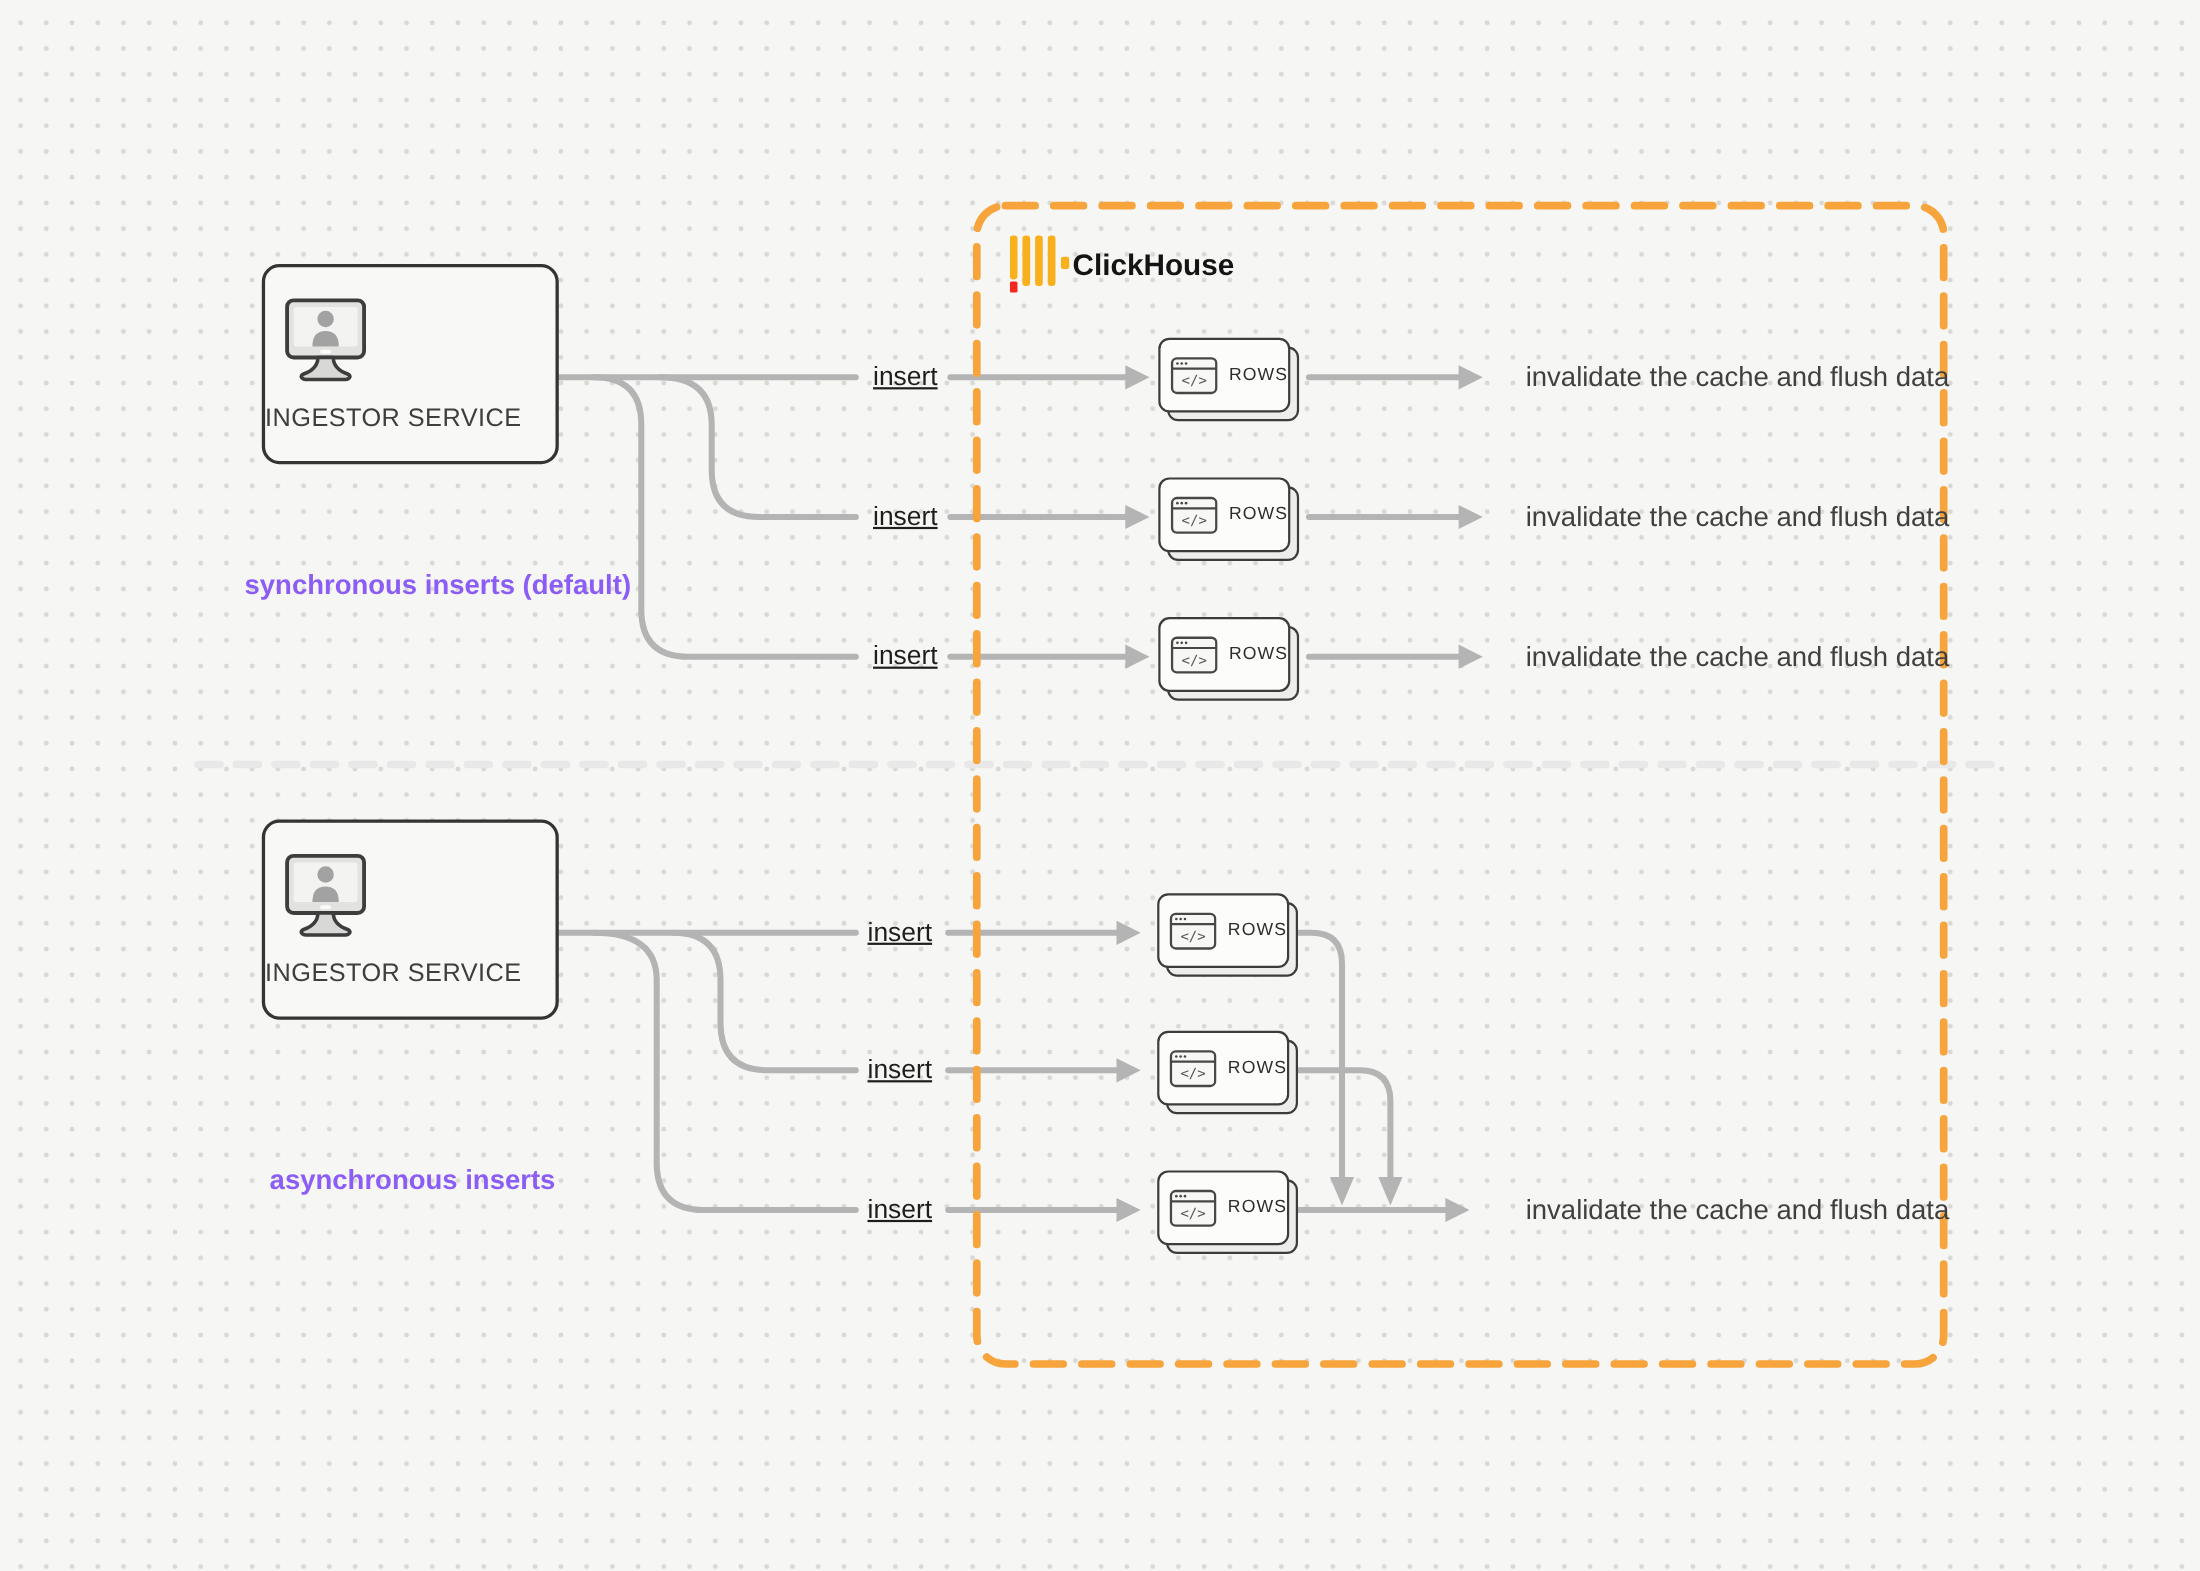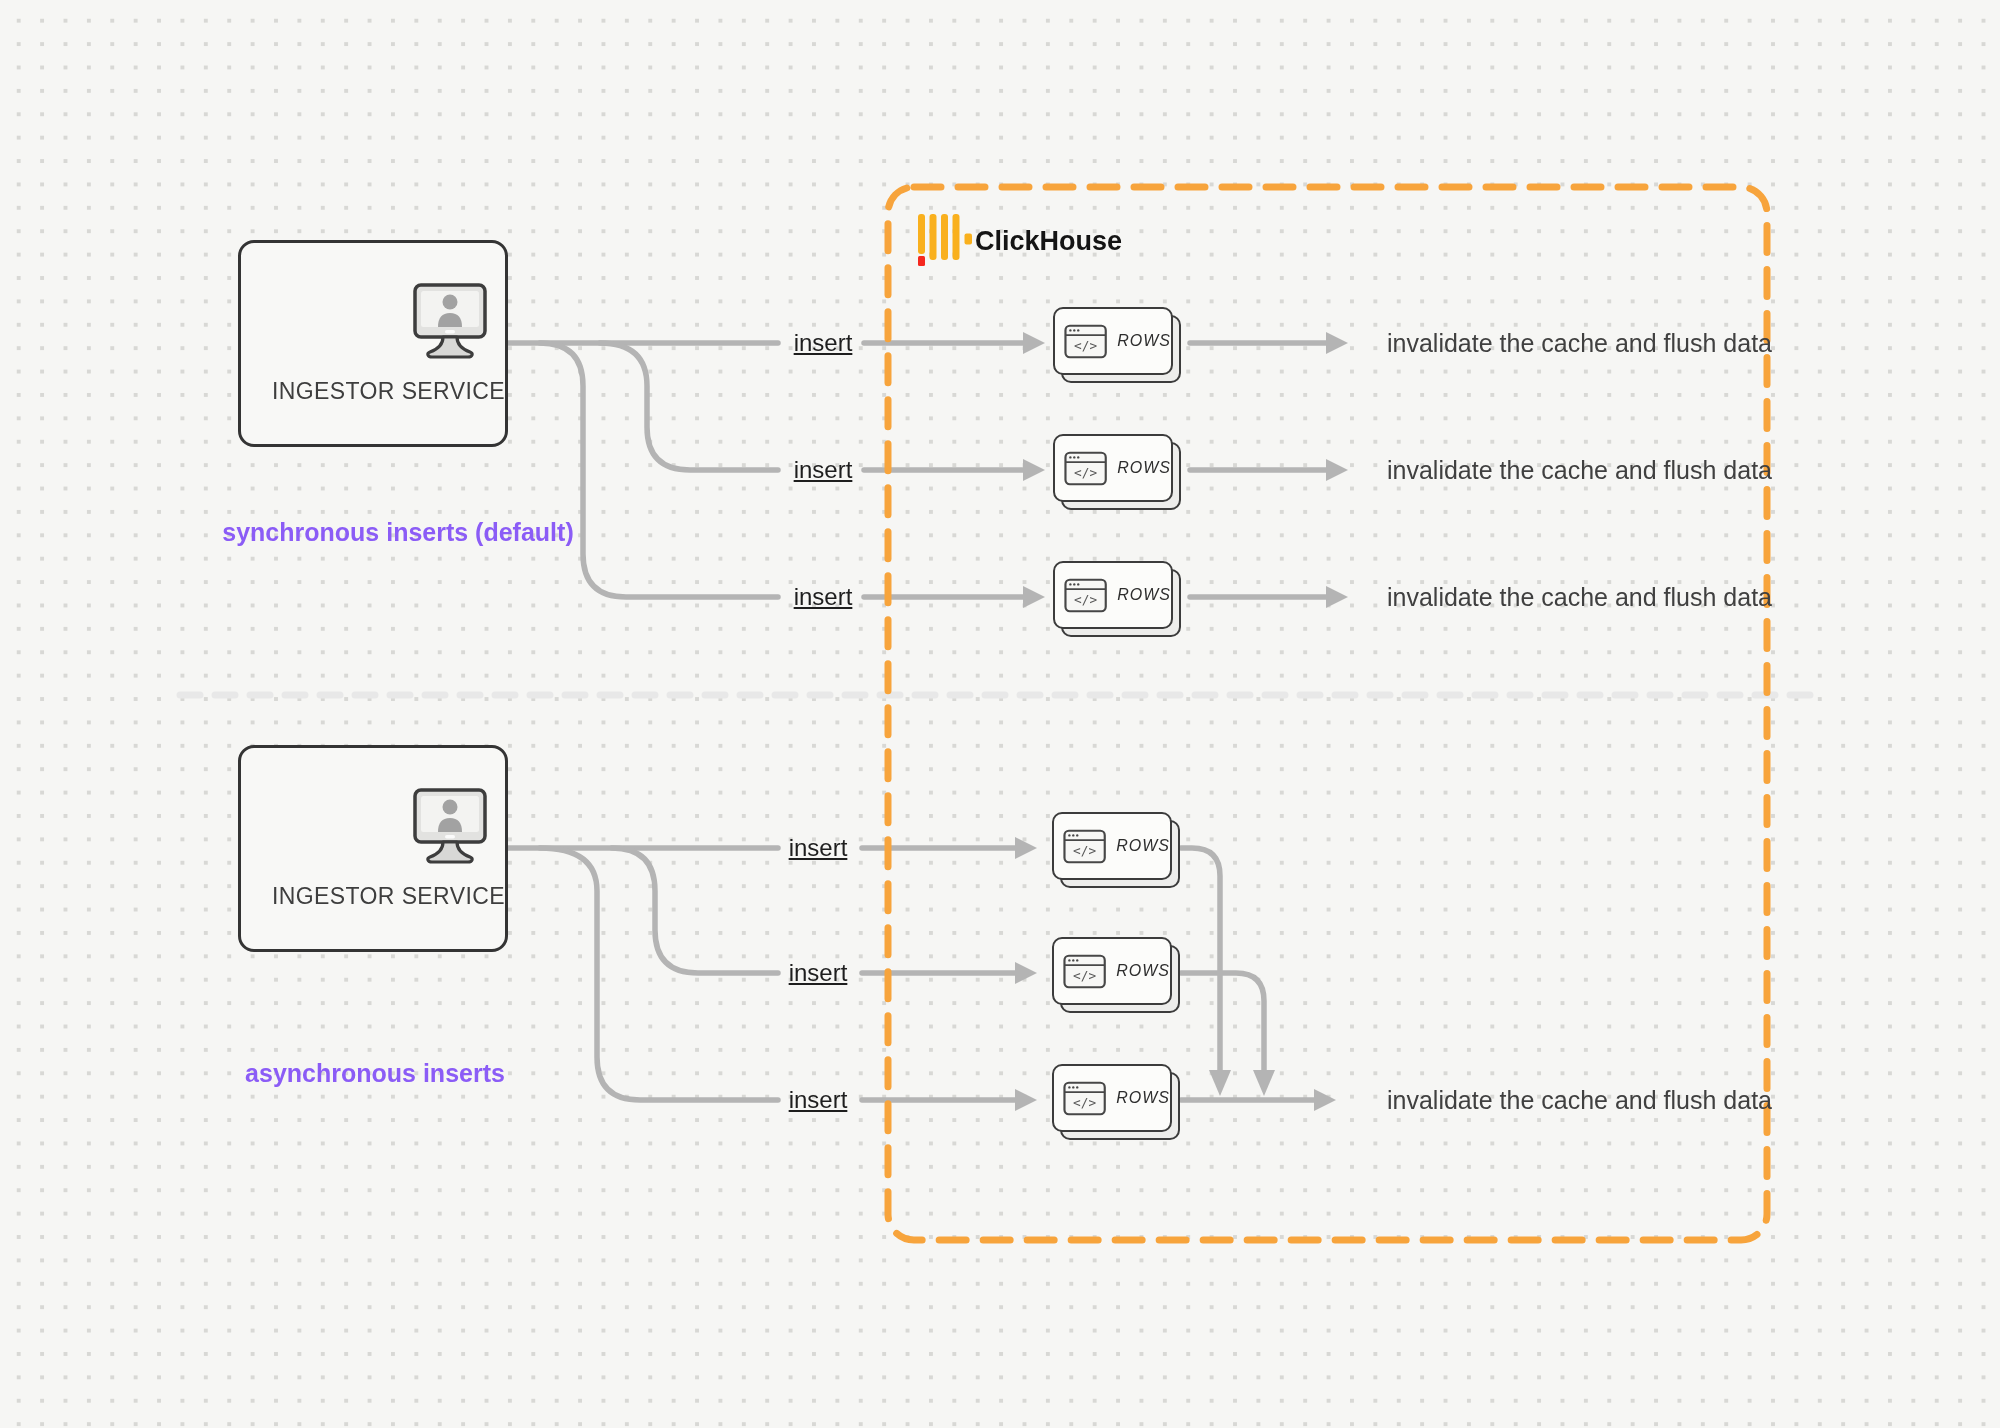--- a/index.html
+++ b/index.html
@@ -10,22 +10,22 @@
     background-size:23.4px 23.4px;background-position:7px 9px;
     font-family:"Liberation Sans",sans-serif;
   }
   .abs{position:absolute;}
   svg.layer{position:absolute;left:0;top:0;pointer-events:none;}
   .conn{stroke:#b4b4b4;stroke-width:5.5;fill:none;stroke-linecap:round;}
   .head{fill:#b4b4b4;stroke:none;}
 
   
   .service-box{
-    width:270px;height:207px;background:#f8f8f6;border:3.5px solid #343434;
-    border-radius:16px;display:flex;flex-direction:column;align-items:flex-end;
+    width:270px;height:182px;background:#f8f8f6;border:3.5px solid #343434;
+    border-radius:16px;display:flex;flex-direction:column;align-items:flex-start;
     justify-content:center;gap:14px;box-sizing:border-box;z-index:3;
   }
   .service-label{font-size:23px;color:#3e3e3e;letter-spacing:.4px;}
 
   
   .caption{font-size:25px;font-weight:bold;color:#8b5cf6;text-align:center;z-index:3;}
 
   
   .edge-label{font-size:24px;color:#1e1e1e;text-align:center;height:32px;line-height:32px;z-index:3;text-decoration:underline;}
   .result-label{font-size:25px;color:#404040;white-space:nowrap;height:34px;line-height:34px;z-index:3;margin-left:31px;}
@@ -34,21 +34,21 @@
   .rows-node{width:128px;height:76px;z-index:3;}
   .rows-card-back{
     position:absolute;left:8px;top:8px;width:120px;height:68px;background:#ededeb;
     border:2.5px solid #3c3c3c;border-radius:10px;box-sizing:border-box;
   }
   .rows-card{
     position:absolute;left:0;top:0;width:120px;height:68px;background:#fcfcfa;
     border:2.5px solid #3c3c3c;border-radius:10px;box-sizing:border-box;
     display:flex;align-items:center;padding-left:9px;gap:10px;
   }
-  .rows-label{font-style:italic;font-size:16px;letter-spacing:1px;color:#2d2d2d;text-align:right;}
+  .rows-label{font-size:16px;letter-spacing:1px;color:#2d2d2d;text-align:right;}
   .code-glyph{font-family:"DejaVu Sans Mono",monospace;font-size:13px;fill:#585858;}
 
   
   .ch-logo{display:flex;align-items:center;z-index:3;}
   .ch-name{font-size:27px;font-weight:600;color:#141414;}
 </style>
 </head>
 <body>
 
 <svg class="layer" width="2000" height="1428" viewBox="0 0 2000 1428">

